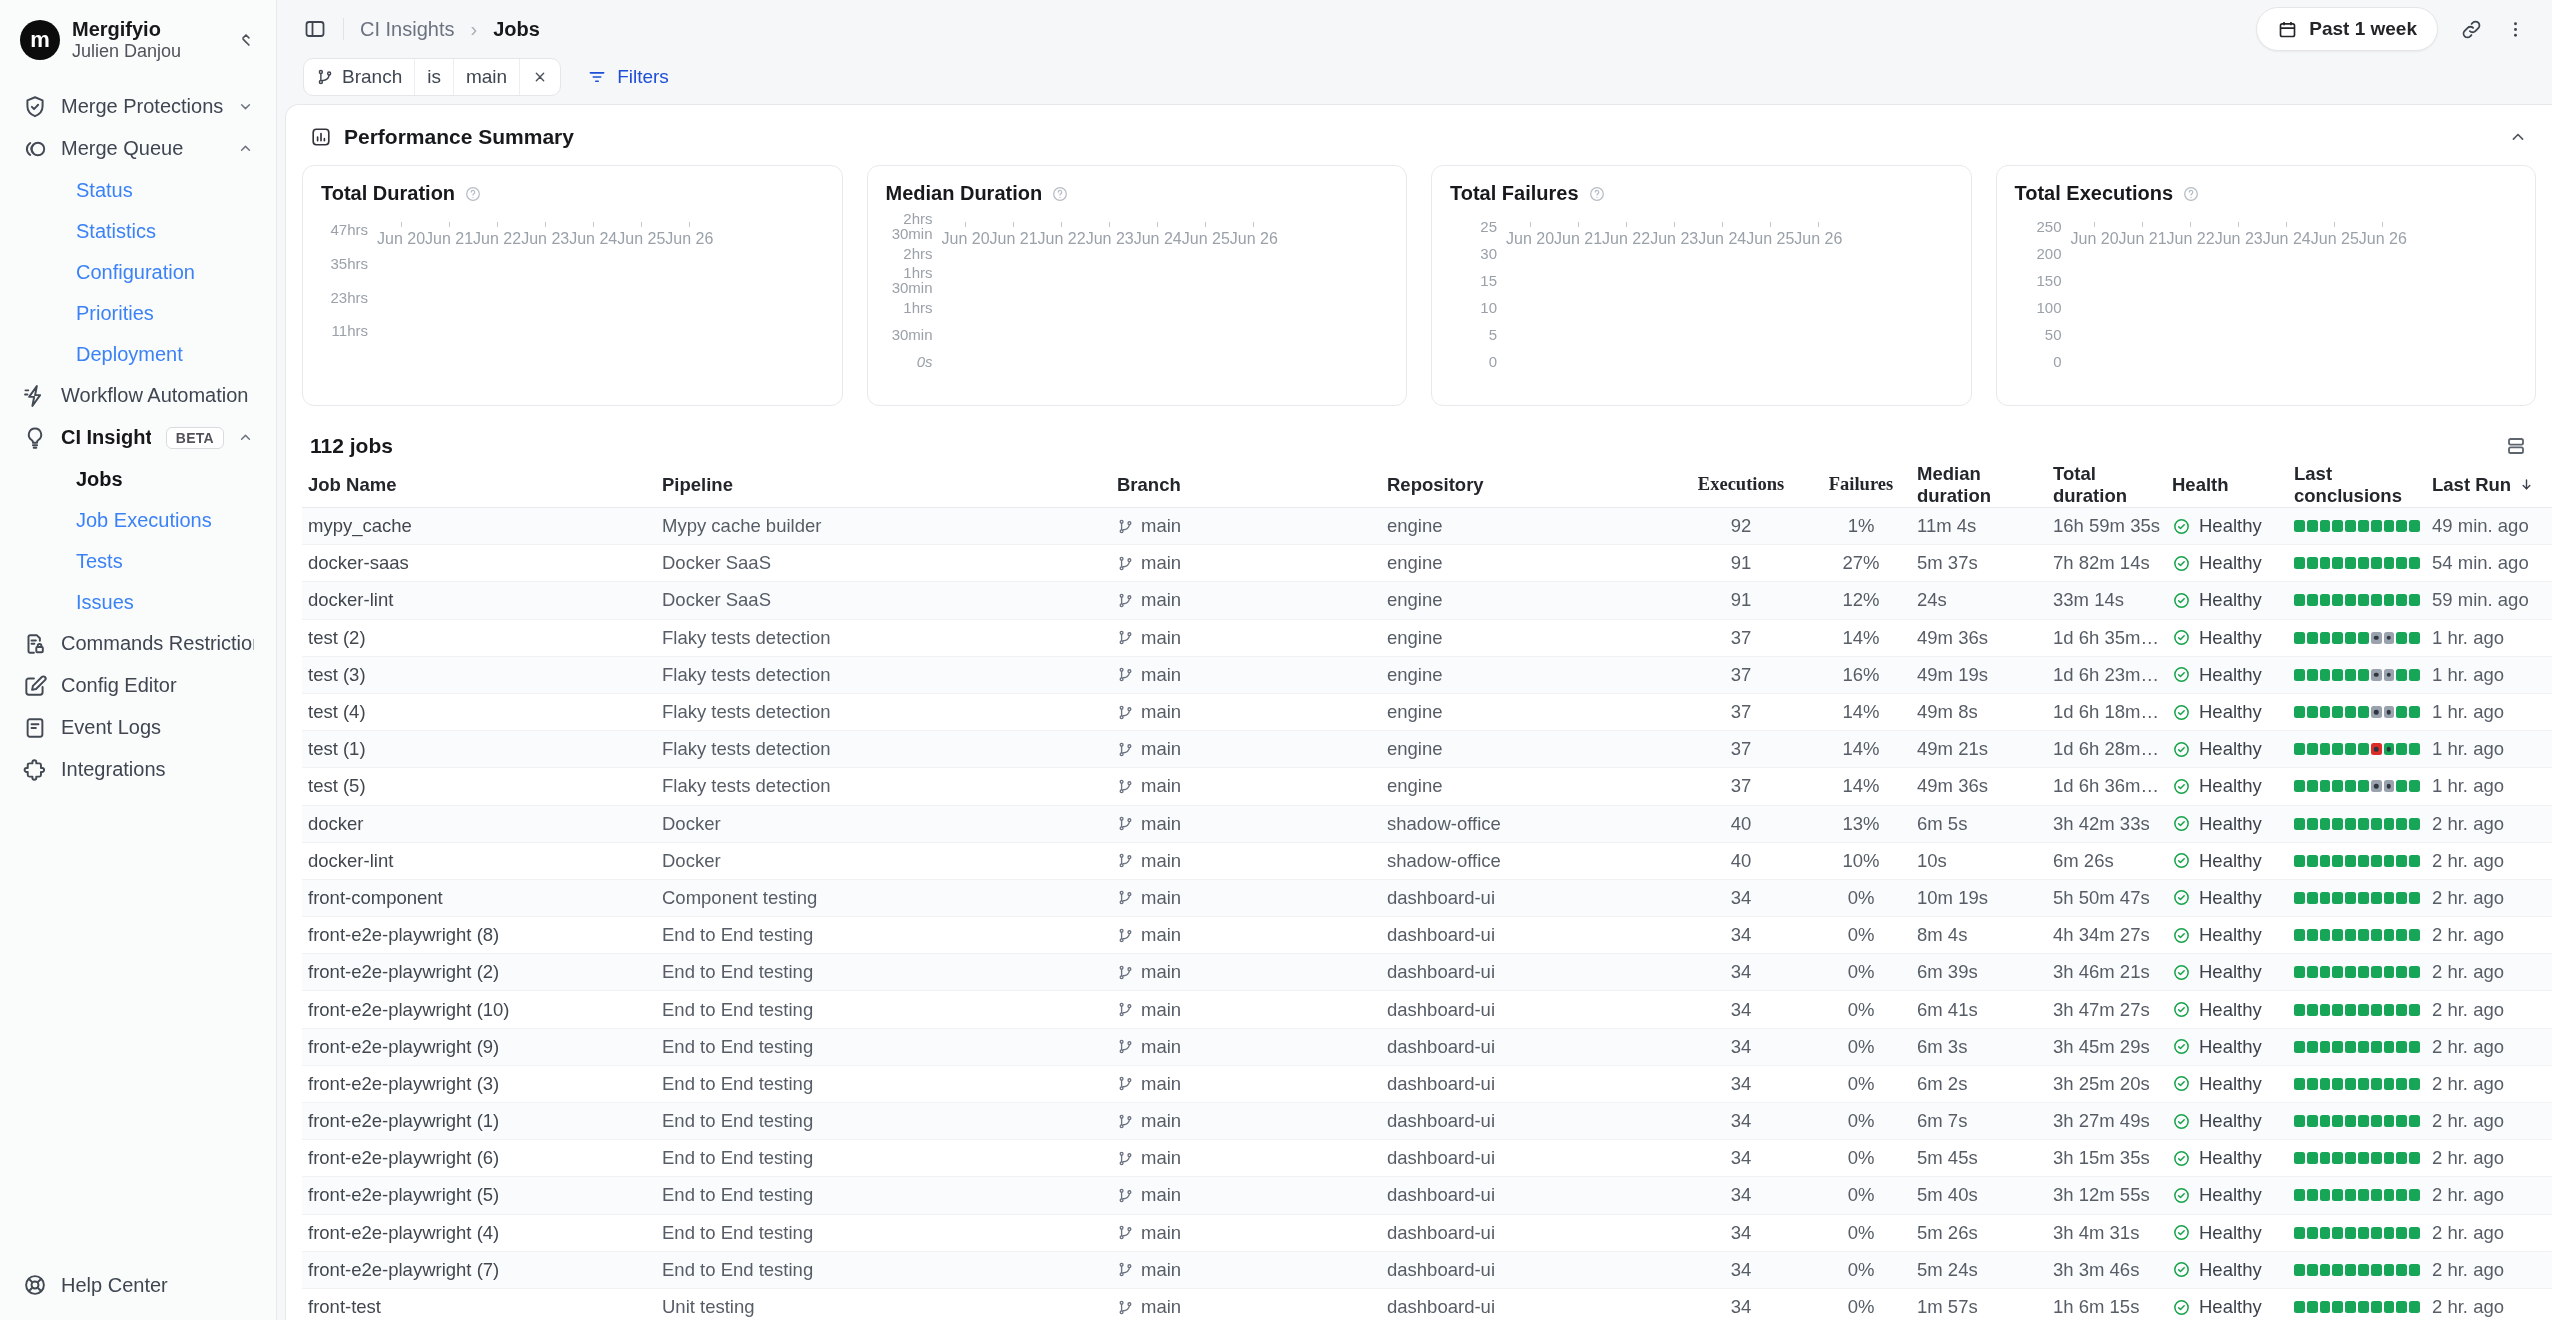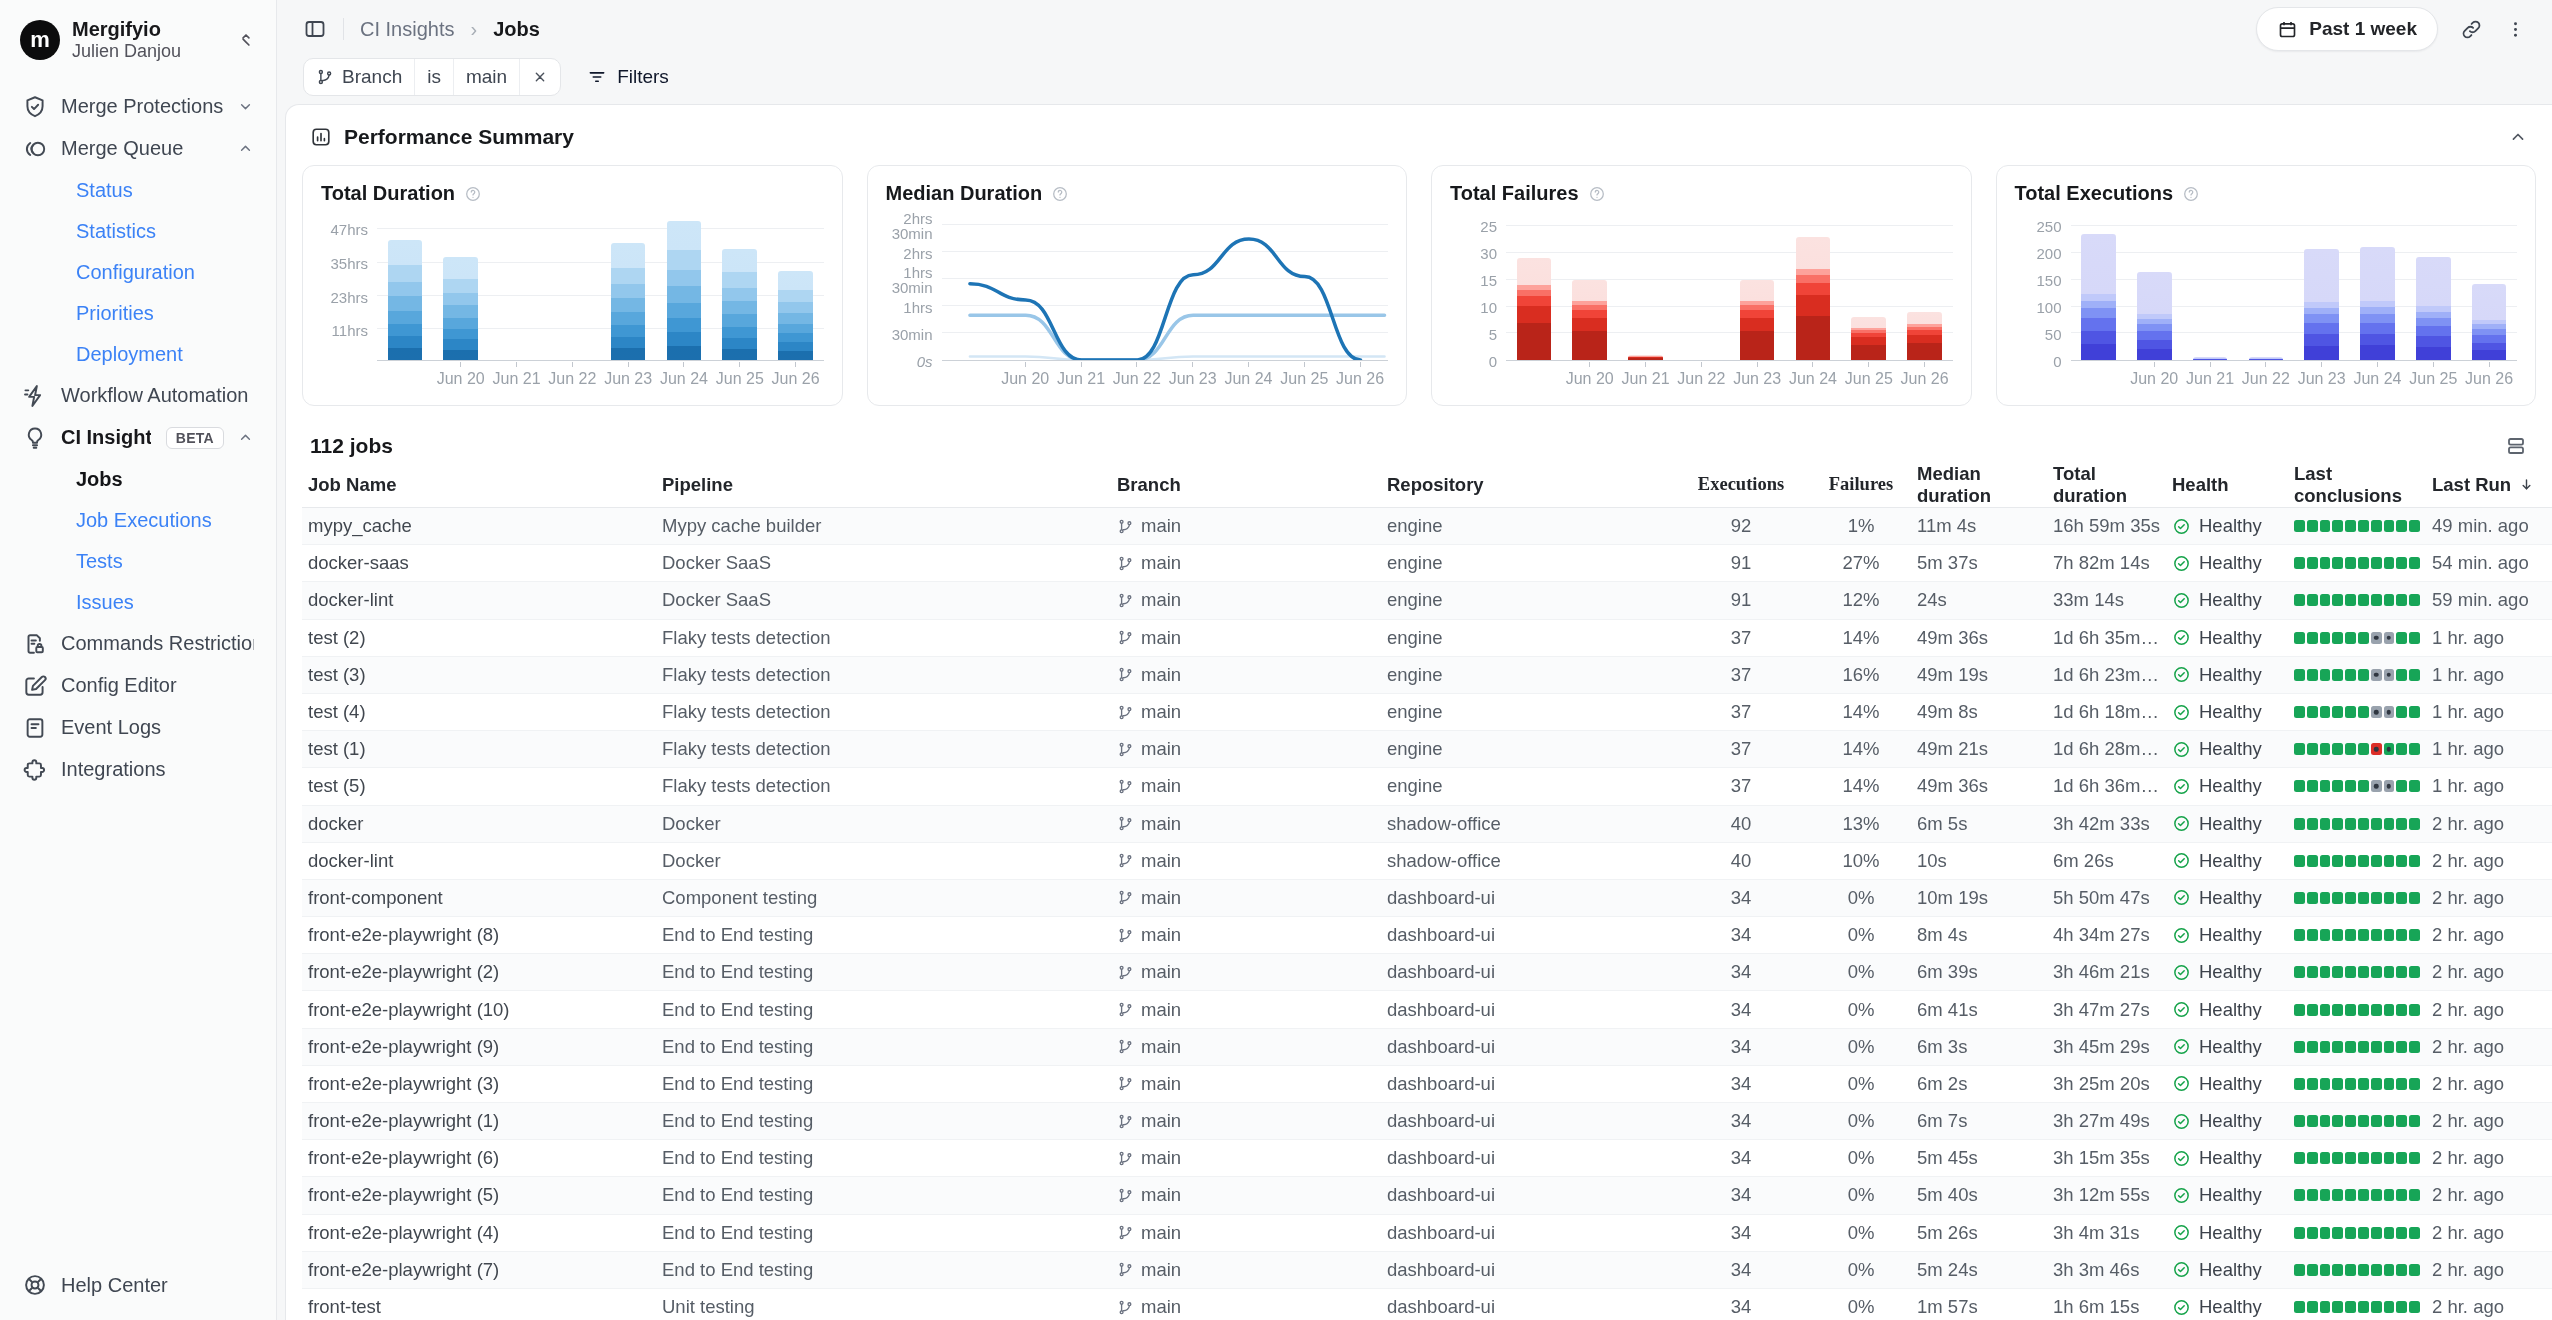--- a/index.html
+++ b/index.html
@@ -35,37 +35,37 @@
   .crumb-cur { color:#17181b; font-size:20px; font-weight:600; }
   .tb-right { margin-left:auto; display:flex; align-items:center; gap:22px; }
   .pill-btn { display:flex; align-items:center; gap:11px; height:44px; padding:0 20px; background:#fff; border:1px solid #e4e6e9; border-radius:22px; font-size:19px; font-weight:600; color:#232529; cursor:pointer; box-shadow:0 1px 2px rgba(16,24,40,.06); }
   .icon-btn { background:none; border:none; color:#3f4651; cursor:pointer; display:flex; align-items:center; }
 
   .filterbar { height:46px; display:flex; align-items:center; gap:26px; padding:0 26px 8px 26px; }
   .chip { display:flex; align-items:stretch; background:#fff; border:1px solid #e4e6e9; border-radius:10px; height:38px; overflow:hidden; font-size:19px; color:#3f4651; }
   .chip > span { display:flex; align-items:center; padding:0 12px; gap:8px; }
   .chip > span + span { border-left:1px solid #eceef1; }
   .chip .close { cursor:pointer; color:#4b525c; }
-  .filters-btn { display:flex; align-items:center; gap:10px; font-size:19px; color:#0f172a; background:none; border:none; cursor:pointer; }
+  .filters-btn { display:flex; align-items:center; gap:10px; font-size:19px; color:#1d4ed8; background:none; border:none; cursor:pointer; }
 
   .panel { flex:1; margin-left:8px; background:#fff; border:1px solid #e6e8eb; border-right:none; border-bottom:none; border-radius:14px 0 0 0; overflow:hidden; display:flex; flex-direction:column; }
 
   .summary-head { display:flex; align-items:center; gap:12px; padding:20px 24px 6px 24px; }
   .summary-title { font-size:21px; font-weight:600; color:#17191c; }
   .summary-collapse { margin-left:auto; color:#525862; }
 
   .cards { display:flex; gap:24px; padding:10px 16px 6px 16px; }
   .card { flex:1; border:1px solid #e7e9ec; border-radius:12px; padding:16px 18px 12px 18px; background:#fff; }
   .card-title-row { display:flex; align-items:center; gap:9px; }
   .card-title { font-size:20px; font-weight:600; color:#17191c; }
   .help-ico { color:#b7bdc5; }
   .chart { display:flex; margin-top:16px; height:172px; }
   .yaxis { width:56px; position:relative; height:140px; flex:none; }
   .ylab { position:absolute; right:9px; transform:translateY(50%); font-size:15px; color:#9aa1a9; text-align:right; line-height:15px; white-space:pre-line; }
-  .plotwrap { flex:1; display:flex; flex-direction:column; min-width:0; }
+  .plotwrap { flex:1; display:flex; flex-direction:row; min-width:0; }
   .plot { position:relative; height:140px; border-bottom:1.5px solid #ccd1d7; }
   .gridline { position:absolute; left:0; right:0; height:1px; background:#edeff2; }
   .bars { position:absolute; inset:0; display:flex; align-items:flex-end; }
   .slot { flex:1; display:flex; justify-content:center; align-items:flex-end; height:100%; }
   .bar { width:62%; border-radius:3px 3px 0 0; }
   .bar.blue   { background:linear-gradient(to top,#1c6fae 0,#1b6fae 10%,#2c86c6 10%,#2c86c6 20%,#3f97d3 20%,#3f97d3 30%,#58a7dc 30%,#58a7dc 41%,#74b7e4 41%,#74b7e4 53%,#92c7ec 53%,#92c7ec 65%,#aed6f2 65%,#aed6f2 79%,#cce5f8 79%,#cde6f8 100%); }
   .bar.red    { background:linear-gradient(to top,#b92419 0,#b92419 36%,#d92d20 36%,#d92d20 53%,#f04438 53%,#f04438 63%,#f97066 63%,#f97066 69%,#fda29b 69%,#fda29b 74%,#fbe0de 74%,#fbe2e0 100%); }
   .bar.indigo { background:linear-gradient(to top,#4040d8 0,#4040d8 13%,#4f55e3 13%,#4f55e3 23%,#6472ee 23%,#6472ee 33%,#7f92f4 33%,#7f92f4 41%,#9fb0f8 41%,#9fb0f8 47%,#c0c9fa 47%,#c0c9fa 52%,#d6d8f9 52%,#d8daf9 100%); }
   .xlabels { display:flex; height:30px; }
   .xslot { flex:1; display:flex; flex-direction:column; align-items:center; padding-top:1px; }

